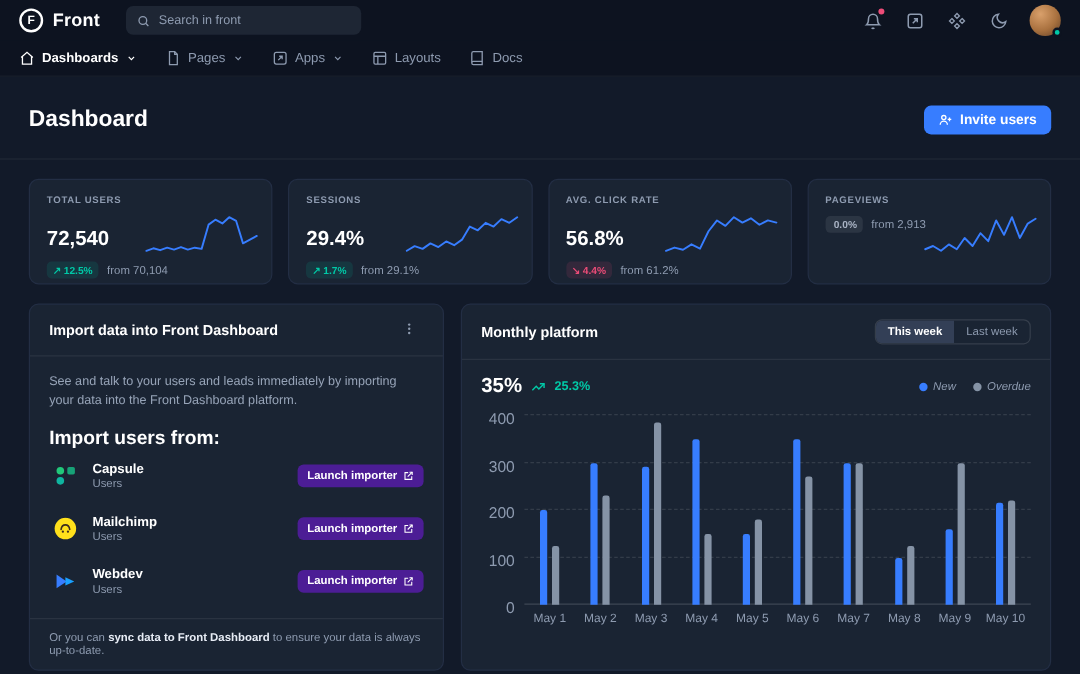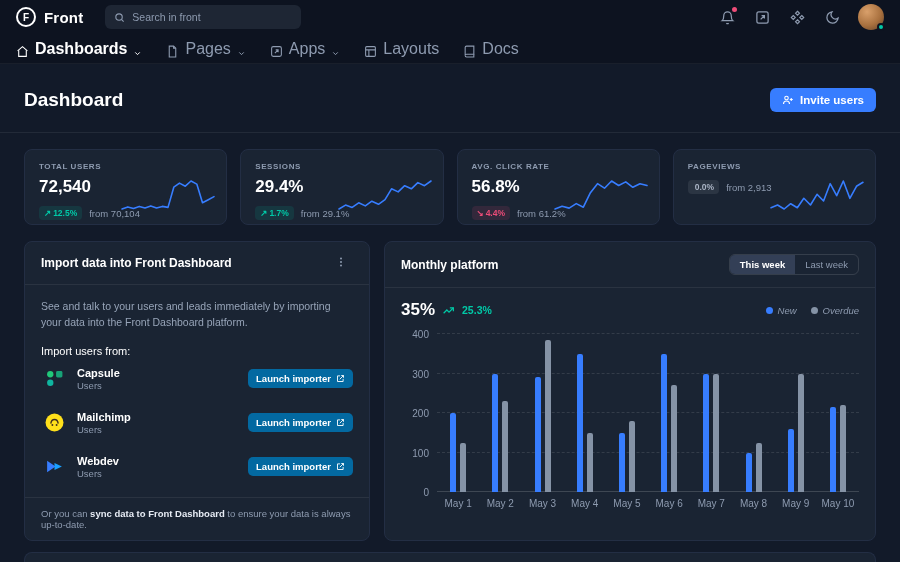--- a/index.html
+++ b/index.html
@@ -47,21 +47,21 @@
   .status-dot {
     position:absolute; bottom:-1px; right:-1px; width:8px; height:8px;
     background:#00c9a7; border-radius:50%; border:2px solid #0d1320;
   }
 
   
   .subnav {
     height:30px; background:#0d1320; display:flex; align-items:center;
     padding:0 16px; gap:24px; border-bottom:1px solid rgba(255,255,255,.05);
   }
-  .nav-item { display:flex; align-items:flex-end; gap:6px; font-size:16px; color:#8e9bb0; cursor:pointer; }
+  .nav-item { display:flex; align-items:center; gap:6px; font-size:11px; color:#8e9bb0; cursor:pointer; }
   .nav-item.active { color:#fff; font-weight:bold; }
   .nav-item svg { flex:0 0 auto; }
 
   
   .page-header {
     display:flex; align-items:center; justify-content:space-between;
     padding:24px 24px 20px; border-bottom:1px solid rgba(255,255,255,.07);
   }
   .page-title { font-size:19px; font-weight:bold; color:#fff; }
   .btn-primary {
@@ -70,25 +70,25 @@
   }
 
   main { padding:0 24px; }
 
   .card {
     background:#1a2433; border:1px solid #232e44; border-radius:8px;
   }
 
   
   .stats { margin-top:16px; display:grid; grid-template-columns:repeat(4,1fr); gap:13px; }
-  .stat-card { position:relative; padding:12px 14px; height:76px; }
+  .stat-card { position:relative; padding:12px 14px; height:88px; }
   .stat-label {
     font-size:8px; font-weight:700; letter-spacing:.6px; color:#8e9bb0; text-transform:uppercase;
   }
-  .stat-value { margin-top:6px; font-size:17px; font-weight:bold; color:#fff; }
+  .stat-value { margin-top:18px; font-size:17px; font-weight:bold; color:#fff; }
   .stat-meta { margin-top:9px; display:flex; align-items:center; gap:7px; }
   .badge {
     display:inline-flex; align-items:center; gap:2px; font-size:8.5px; font-weight:700;
     padding:2px 5px; border-radius:4px;
   }
   .badge.up { color:#00c9a7; background:rgba(0,201,167,.12); }
   .badge.down { color:#ed4c78; background:rgba(237,76,120,.12); }
   .badge.flat { color:#aab4c5; background:rgba(255,255,255,.08); }
   .stat-from { font-size:9.5px; color:#8e9bb0; }
   .spark { position:absolute; right:12px; top:28px; width:92px; height:34px; overflow:visible; }
@@ -97,28 +97,28 @@
   .content-row { margin-top:16px; display:grid; grid-template-columns:346px 1fr; gap:14px; height:285px; }
   .card-header {
     display:flex; align-items:center; justify-content:space-between;
     padding:12px 16px; border-bottom:1px solid rgba(255,255,255,.07);
   }
   .card-title { font-size:12px; font-weight:bold; color:#fff; }
 
   
   .import-body { padding:14px 16px 8px; }
   .import-desc { font-size:10.5px; line-height:1.5; color:#97a4b8; }
-  .import-subtitle { margin-top:14px; font-size:11px; font-weight:normal; color:#fff; }
+  .import-subtitle { margin-top:14px; font-size:16px; font-weight:bold; color:#fff; }
   .import-row { display:flex; align-items:center; gap:10px; padding:9px 0; }
   .import-logo { width:26px; height:26px; display:grid; place-items:center; flex:0 0 auto; }
   .import-name { font-size:11px; font-weight:bold; color:#fff; line-height:1.3; }
   .import-type { font-size:9.5px; color:#8e9bb0; }
   .btn-launch {
     margin-left:auto; display:inline-flex; align-items:center; gap:5px;
-    background:#0369a1; color:#fff; font-size:9.5px; font-weight:600;
+    background:#4c1d95; color:#fff; font-size:9.5px; font-weight:600;
     padding:4px 8px; border-radius:5px;
   }
   .import-footer {
     border-top:1px solid rgba(255,255,255,.07); padding:10px 16px;
     font-size:9.5px; color:#8e9bb0;
   }
   .import-footer b { color:#e7ecf5; }
 
   
   .segmented { display:flex; border:1px solid rgba(255,255,255,.12); border-radius:6px; overflow:hidden; }
@@ -129,21 +129,21 @@
   .headline { font-size:17px; font-weight:bold; color:#fff; }
   .headline-change { font-size:10.5px; font-weight:600; color:#00c9a7; }
   .legend { margin-left:auto; display:flex; align-items:center; gap:14px;font-style:italic; }
   .legend-item { display:flex; align-items:center; gap:5px; font-size:9.5px; color:#8e9bb0; }
   .legend-dot { width:7px; height:7px; border-radius:50%; }
 
   .chart-wrap { margin-top:14px; }
   .plot { position:relative; margin-left:36px; height:158px; }
   .gridline { position:absolute; left:0; right:0; border-top:1px dashed rgba(255,255,255,.11); }
   .gridline.zero { border-top:1px solid rgba(255,255,255,.16); }
-  .ytick { position:absolute; left:-36px; top:-5px; width:28px; text-align:right; font-size:10px; color:#8e9bb0; }
+  .ytick { position:absolute; left:-36px; top:-5px; width:28px; text-align:right; font-size:13px; color:#8e9bb0; }
   .groups { position:absolute; inset:0; display:flex; align-items:flex-end; }
   .group { flex:1; height:100%; display:flex; align-items:flex-end; justify-content:center; gap:4px; }
   .bar { width:6px; border-radius:2px 2px 0 0; }
   .x-labels { margin-left:36px; display:flex; margin-top:6px; }
   .x-labels span { flex:1; text-align:center; font-size:10px; color:#8e9bb0; }
 
   .bottom-sliver { margin-top:26px; height:24px; border-radius:8px 8px 0 0; border-bottom:none; }
   .more-btn { color:#8e9bb0; font-size:13px; line-height:1; padding:2px 6px; }
 </style>
 </head>

